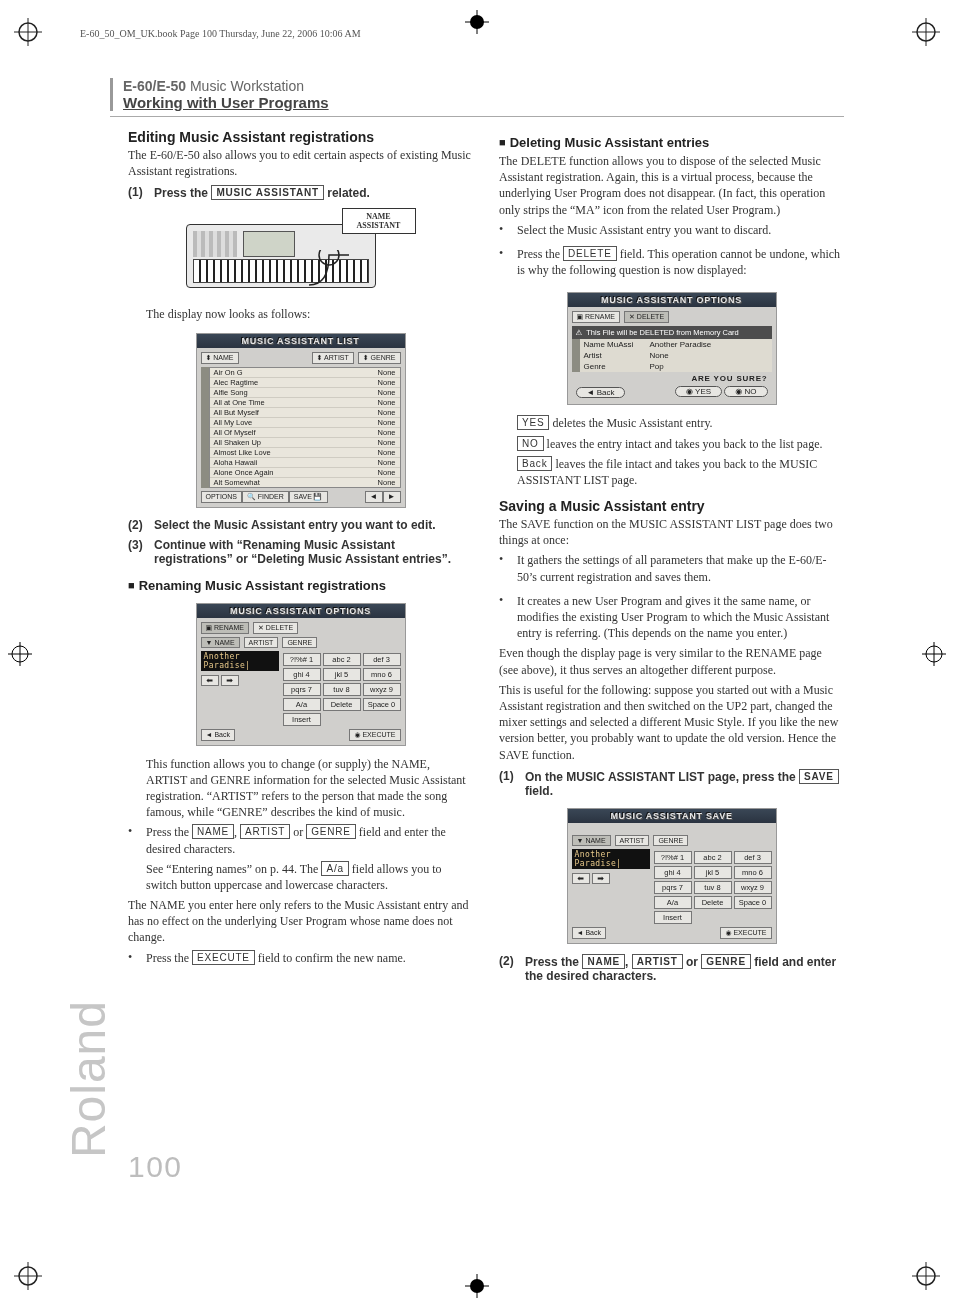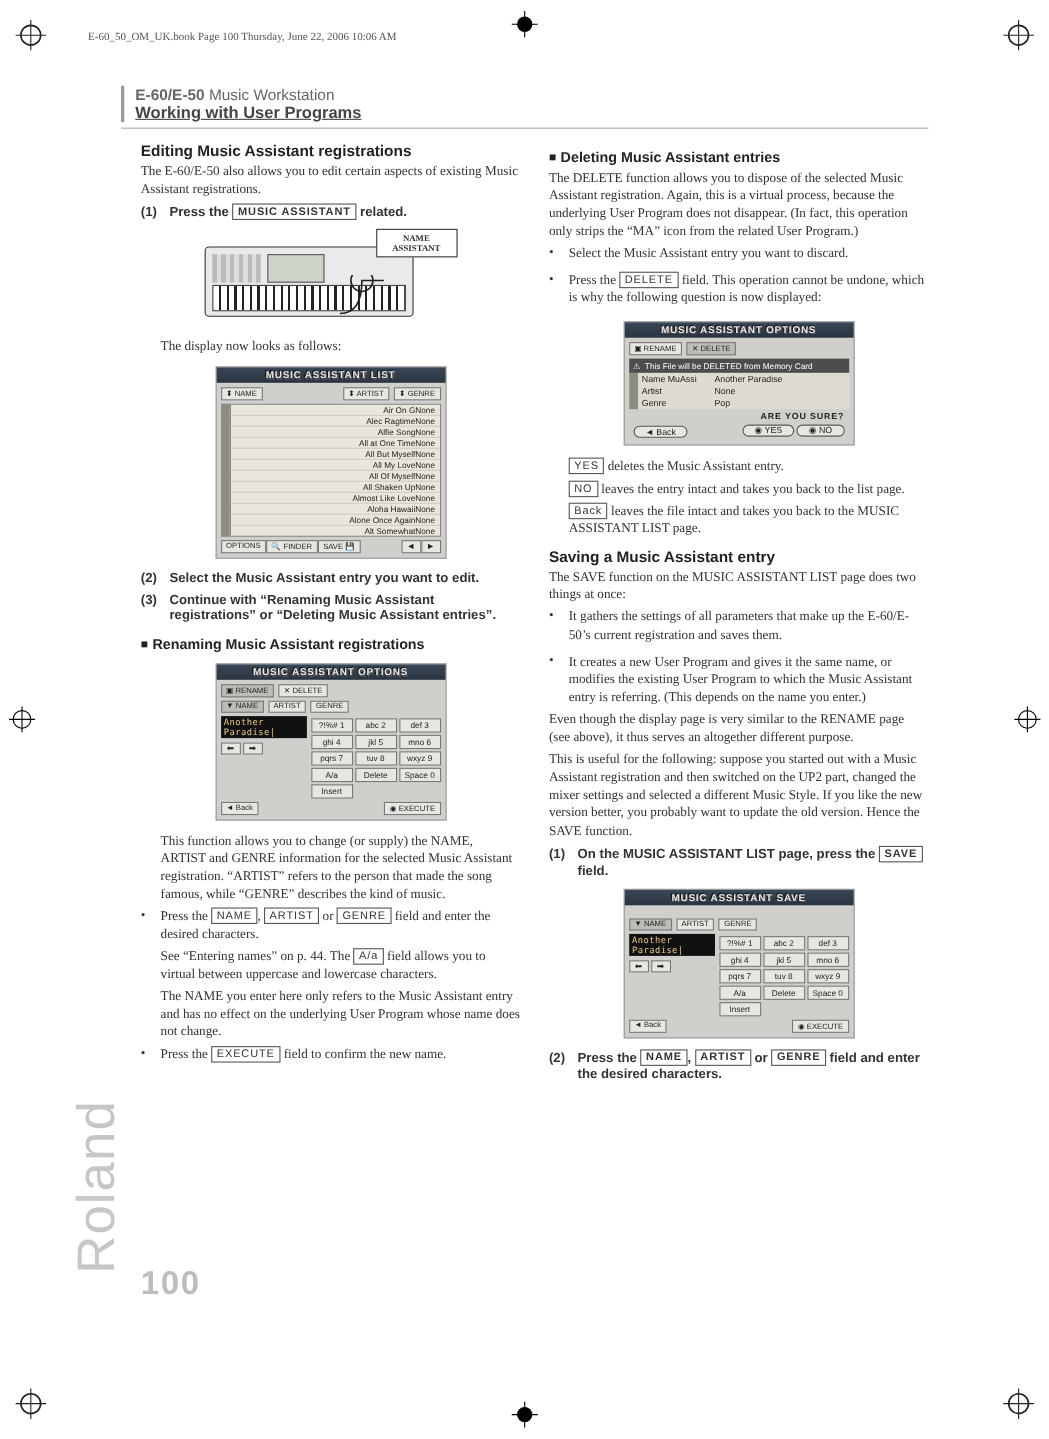--- a/index.html
+++ b/index.html
@@ -103,21 +103,21 @@
     font-size:9px;
     letter-spacing:0.08em;
     padding:2px 0;
     text-shadow: 1px 1px 0 #555, -1px -1px 0 #111;
   }
   .figure .fbody { padding:4px; }
   .tabbar { display:flex; gap:4px; margin-bottom:3px; }
   .tabbtn { border:1px solid #777; background:#e7e6e2; padding:1px 4px; font-size:7px;}
   .tabbtn.dk { background:#bdbdb7; }
   .malist { background:#e9e6dc; border:1px solid #888; }
-  .malist-row { display:flex; justify-content:flex-end; padding:0 4px; border-bottom:1px solid #cfccc2; font-size:7.5px;}
+  .malist-row { display:flex; justify-content:space-between; padding:0 4px; border-bottom:1px solid #cfccc2; font-size:7.5px;}
   .malist-row:last-child{border:0;}
   .lside-handle { width:8px; background:#8c8c82; }
   .malist-wrap{ display:flex; }
   .malist-wrap .malist { flex:1; }
   .fig-footer { display:flex; justify-content:space-between; margin-top:3px;}
   .fbtn { border:1px solid #777; background:#e7e6e2; padding:1px 4px; font-size:7px;}
   .arrowbtn { border:1px solid #777; background:#e7e6e2; width:18px; text-align:center; font-size:8px;}
   .rename-grid { display:grid; grid-template-columns:repeat(3,1fr); gap:2px; margin-top:2px;}
   .rename-grid .kbtn { border:1px solid #777; background:#e7e6e2; text-align:center; font-size:7.5px; padding:1px 0;}
   .namebox { background:#111; color:#e8c98a; padding:1px 3px; font-family:monospace; font-size:8px; letter-spacing:0.05em;}
@@ -132,21 +132,21 @@
     font-weight: 300;
     color: #c6c6c6;
     letter-spacing: 0.02em;
   }
   .page-num {
     position:absolute;
     left: 68px;
     bottom: 64px;
     font-family: 'Futura','Trebuchet MS',sans-serif;
     font-size: 30px;
-    font-weight: 700;
+    font-weight: 400;
     color: #bdbdbd;
     letter-spacing: 0.05em;
   }
   .kbd-illus {
     margin: 10px auto 6px auto;
     width: 230px; height: 90px;
     position: relative;
   }
   .kbd-body { position:absolute; left:0; top:14px; width:190px; height:64px; border:1.5px solid #333; border-radius:4px; background:#eaeaea;}
   .kbd-keys { position:absolute; left:6px; right:6px; bottom:4px; height:24px; background: repeating-linear-gradient(90deg,#fff 0 5px,#222 5px 7px); border:1px solid #444;}
@@ -384,23 +384,23 @@
 
       <p style="margin-left:18px">This function allows you to change (or supply) the NAME, ARTIST and GENRE information for the selected Music Assistant registration. “ARTIST” refers to the person that made the song famous, while “GENRE” describes the kind of music.</p>
 
       <div class="bul">
         <div class="dot"></div>
         <p>
           <span>Press the </span><span class="keycap">NAME</span><span>, </span><span class="keycap">ARTIST</span><span> or </span><span class="keycap">GENRE</span><span> field and enter the desired characters.</span>
         </p>
       </div>
       <p style="margin-left:18px">
-        <span>See “Entering names” on p. 44. The </span><span class="keycap">A/a</span><span> field allows you to virtual between uppercase and lowercase characters.</span>
+        <span>See “Entering names” on p. 44. The </span><span class="keycap">A/a</span><span> field allows you to switch button uppercase and lowercase characters.</span>
       </p>
-      <p style="margin-left:18px">The NAME you enter here only refers to the Music Assistant entry and has no effect on the underlying User Program whose name does not change.</p>
+      <p style="">The NAME you enter here only refers to the Music Assistant entry and has no effect on the underlying User Program whose name does not change.</p>
 
       <div class="bul">
         <div class="dot"></div>
         <p>
           <span>Press the </span><span class="keycap">EXECUTE</span><span> field to confirm the new name.</span>
         </p>
       </div>
     </div>
 
     <div class="col">

